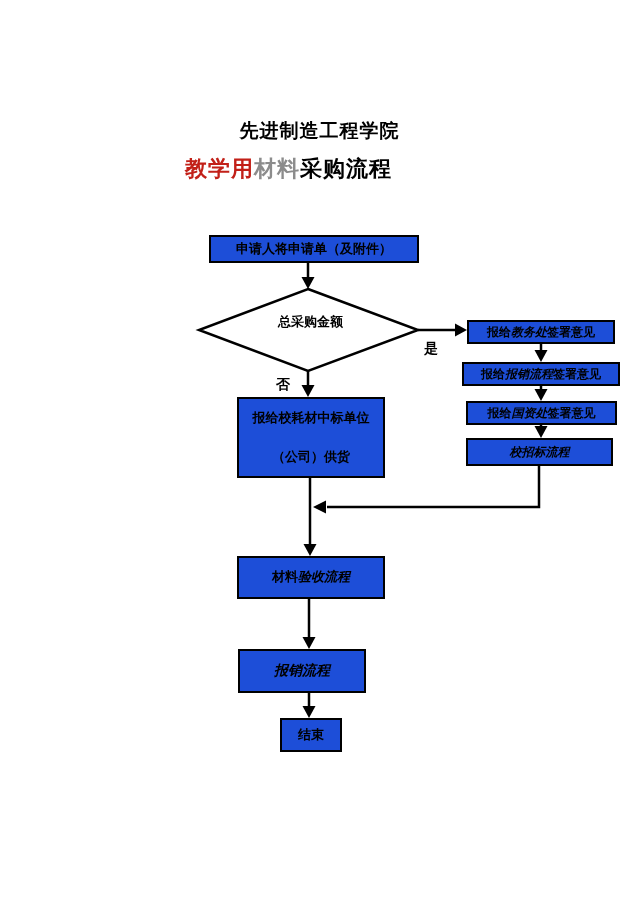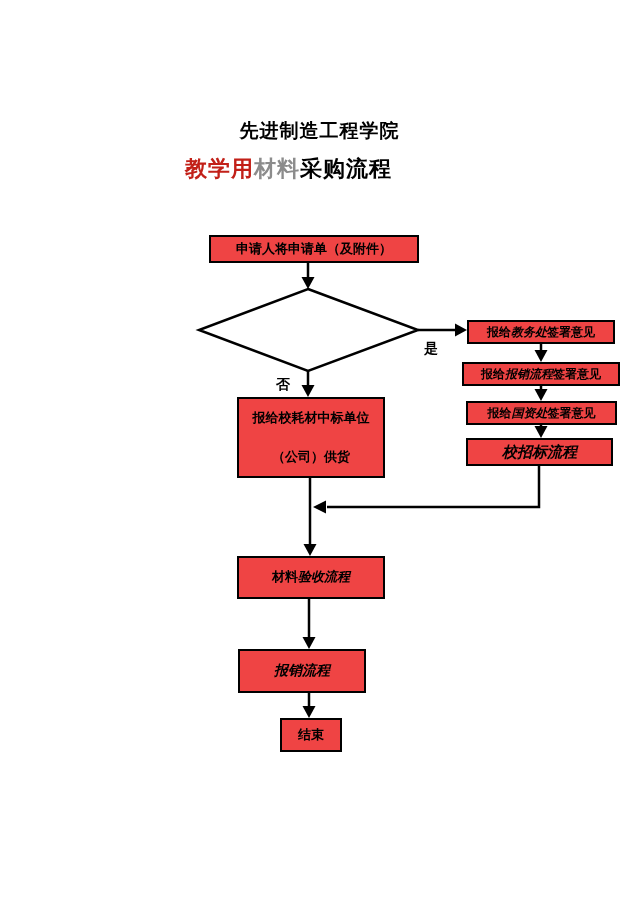--- a/index.html
+++ b/index.html
@@ -38,37 +38,37 @@
   svg.connectors {
     position: absolute;
     left: 0; top: 0;
     width: 639px; height: 905px;
   }
 
   .node {
     position: absolute;
     box-sizing: border-box;
     border: 2px solid #000000;
-    background: #ef4444;
+    background: #1d4ed8;
     display: flex;
     flex-direction: column;
     align-items: center;
     justify-content: center;
     font-weight: bold;
     text-align: center;
     line-height: 1.25;
   }
   .node .em { font-style: italic; }
 
   .n-start   { left: 209px; top: 210px; width: 210px; height: 28px; font-size: 13px; }
   .n-supplier{ left: 237px; top: 372px; width: 148px; height: 81px; font-size: 13px; gap: 23px; }
   .n-appr1   { left: 467px; top: 295px; width: 148px; height: 24px; font-size: 12px; flex-direction: row; }
   .n-appr2   { left: 462px; top: 337px; width: 158px; height: 24px; font-size: 12px; flex-direction: row; }
   .n-appr3   { left: 466px; top: 376px; width: 151px; height: 24px; font-size: 12px; flex-direction: row; }
-  .n-bid     { left: 466px; top: 413px; width: 147px; height: 28px; font-size: 15px; flex-direction: row; }
+  .n-bid     { left: 466px; top: 413px; width: 147px; height: 28px; font-size: 12px; flex-direction: row; }
   .n-accept  { left: 237px; top: 531px; width: 148px; height: 43px; font-size: 13px; flex-direction: row; }
   .n-reimb   { left: 238px; top: 624px; width: 128px; height: 44px; font-size: 14px; }
   .n-end     { left: 280px; top: 693px; width: 62px;  height: 34px; font-size: 13px; }
 
   .decision-label {
     position: absolute;
     left: 238px; top: 284px;
     width: 145px;
     text-align: center;
     font-size: 13px;
@@ -124,20 +124,21 @@
 
     <line x1="309" y1="668" x2="309" y2="681" stroke="#000000" stroke-width="2.5"></line>
     <polygon points="309,693 302.5,681 315.5,681" fill="#000000"></polygon>
   </svg>
 
   <div class="node n-start">
     <span>申请人将申请单（及附件）</span>
   </div>
 
   <div class="decision-label">
+    <div>总采购金额</div>
   </div>
 
   <div class="branch-label lbl-yes">是</div>
   <div class="branch-label lbl-no">否</div>
 
   <div class="node n-supplier">
     <div>报给校耗材中标单位</div>
     <div>（公司）供货</div>
   </div>
 

